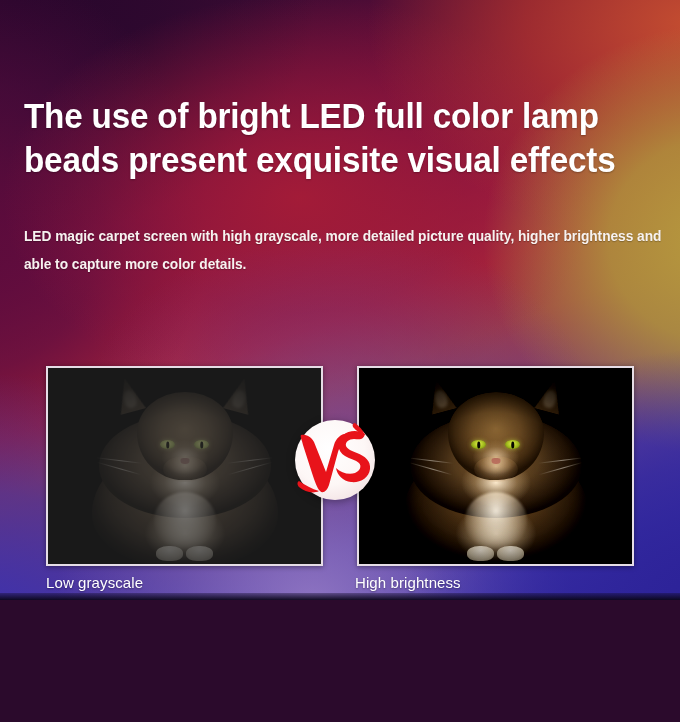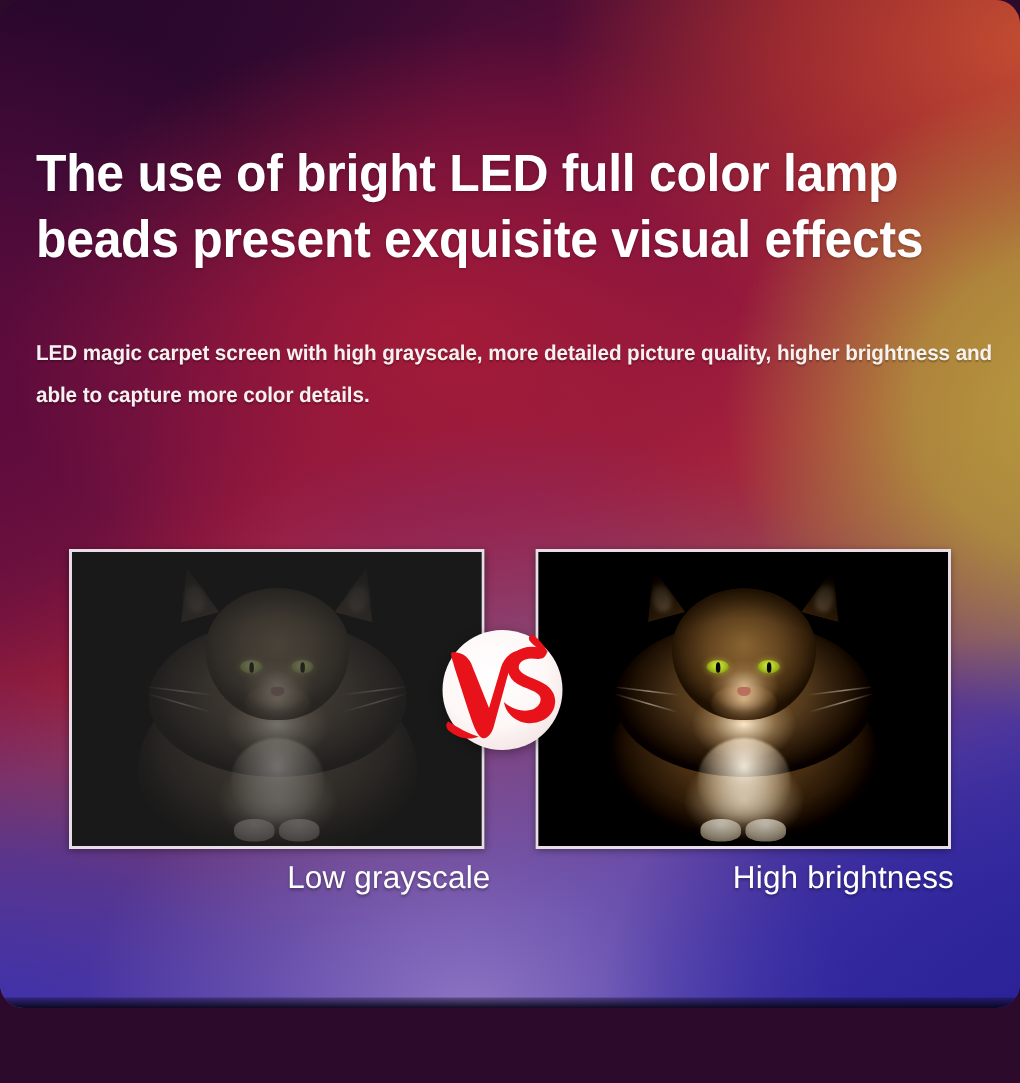--- a/index.html
+++ b/index.html
@@ -14,36 +14,35 @@
     font-family: "Liberation Sans", sans-serif;
     background: #2b0a2c;
     position: relative;
   }
 
   
   #promo-banner {
     position: absolute;
     inset: 0;
     width: 680px;
-    height: 672px;
+    height: 600px;
     overflow: hidden;
     background:
       linear-gradient(160deg,
         #2d0a2e 0%,
         #3d0b33 10%,
         #5d0d38 22%,
         #7c1040 33%,
         #9a1b3e 44%,
         #a8253c 52%,
         #9c3a47 60%,
         #7d3f6e 70%,
         #5b3f9e 80%,
         #3e32a8 90%,
         #2f259c 100%);
-    border-radius: 16px;
   }
 
   .bg-layer { position:absolute; inset:0; pointer-events:none; }
 
   
   .bg-tl {
     background: radial-gradient(ellipse 420px 330px at 2% 0%,
       rgba(40,6,44,1) 0%, rgba(44,8,46,0.88) 34%, rgba(48,8,48,0) 72%);
   }
   
@@ -273,25 +272,25 @@
   
   .panel.right .cat-scene {
     filter: brightness(1.16) contrast(1.12) saturate(1.2);
   }
 
   
   .caption {
     position:absolute;
     top:574px;
     width:281px;
-    text-align:right;
+    text-align:left;
     color:#ffffff;
     font-family:"Liberation Sans Narrow","Liberation Sans",sans-serif;
     font-weight:400;
-    font-size:21px;
+    font-size:15px;
     letter-spacing:0.1px;
     text-shadow: 0 1px 2px rgba(0,0,0,0.35);
   }
   .caption.left  { left:46px; }
   .caption.right { left:355px; }
 
   
   #vs-badge {
     position:absolute;
     left:293px; top:417px;

